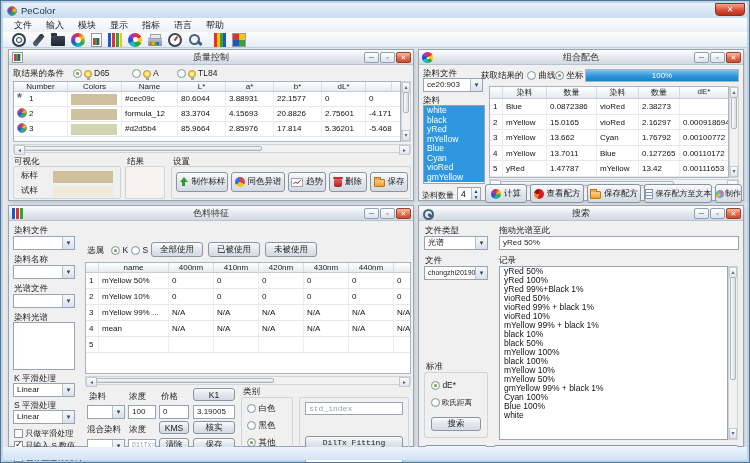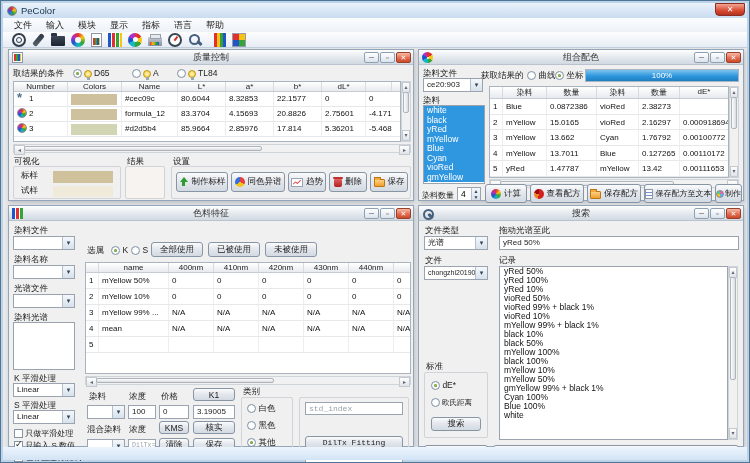--- a/index.html
+++ b/index.html
@@ -182,21 +182,21 @@
           <div class="th" style="width:48px;">b*</div>
           <div class="th" style="width:44px;">dL*</div>
           <div class="th" style="width:26px;"></div>
         </div>
         <div>
             <div class="tr" style="height:15px;">
             <div class="td" style="width:54px;line-height:14px;"><span class="ri gi-star"></span><span>1</span></div>
             <div class="td" style="width:54px;"><span class="swatch" style="height: 11px; margin-top: 1.5px; background: rgb(206, 192, 156);"></span></div>
             <div class="td" style="width:56px;line-height:14px;">#cec09c</div>
             <div class="td" style="width:48px;line-height:14px;">80.6044</div>
-            <div class="td" style="width:48px;line-height:14px;">8.32853</div>
+            <div class="td" style="width:48px;line-height:14px;">3.88931</div>
             <div class="td" style="width:48px;line-height:14px;">22.1577</div>
             <div class="td" style="width:44px;line-height:14px;">0</div>
             <div class="td" style="width:26px;line-height:14px;border-right:none;">0</div>
           </div>
             <div class="tr" style="height:15px;">
             <div class="td" style="width:54px;line-height:14px;"><span class="ri gi-wheel"></span><span>2</span></div>
             <div class="td" style="width:54px;"><span class="swatch" style="height: 11px; margin-top: 1.5px; background: rgb(205, 193, 158);"></span></div>
             <div class="td" style="width:56px;line-height:14px;">formula_12</div>
             <div class="td" style="width:48px;line-height:14px;">83.3704</div>
             <div class="td" style="width:48px;line-height:14px;">4.15693</div>
@@ -543,21 +543,21 @@
       <span class="lbl" style="left:6px;top:4px;">文件类型</span>
       <div class="dd" style="left:5px;top:15px;width:64px;height:14px;">光谱</div>
       <span class="lbl" style="left:80px;top:4px;">拖动光谱至此</span>
       <div class="inp" style="left:80px;top:15px;width:240px;height:14px;">yRed 50%</div>
       <span class="lbl" style="left:6px;top:34px;">文件</span>
       <div class="dd" style="left:5px;top:45px;width:64px;height:14px;font-size:7px;">chongzhi20190</div>
       <span class="lbl" style="left:80px;top:34px;">记录</span>
       <div class="listbox reclist" style="left:80px;top:45px;width:229px;height:174px;">
           <div class="li">yRed 50%</div>
           <div class="li">yRed 100%</div>
-          <div class="li">yRed 10%</div>
+          <div class="li">yRed 99%+Black 1%</div>
           <div class="li">vioRed 50%</div>
           <div class="li">vioRed 99% + black 1%</div>
           <div class="li">vioRed 10%</div>
           <div class="li">mYellow 99% + black 1%</div>
           <div class="li">black 10%</div>
           <div class="li">black 50%</div>
           <div class="li">mYellow 100%</div>
           <div class="li">black 100%</div>
           <div class="li">mYellow 10%</div>
           <div class="li">mYellow 50%</div>

